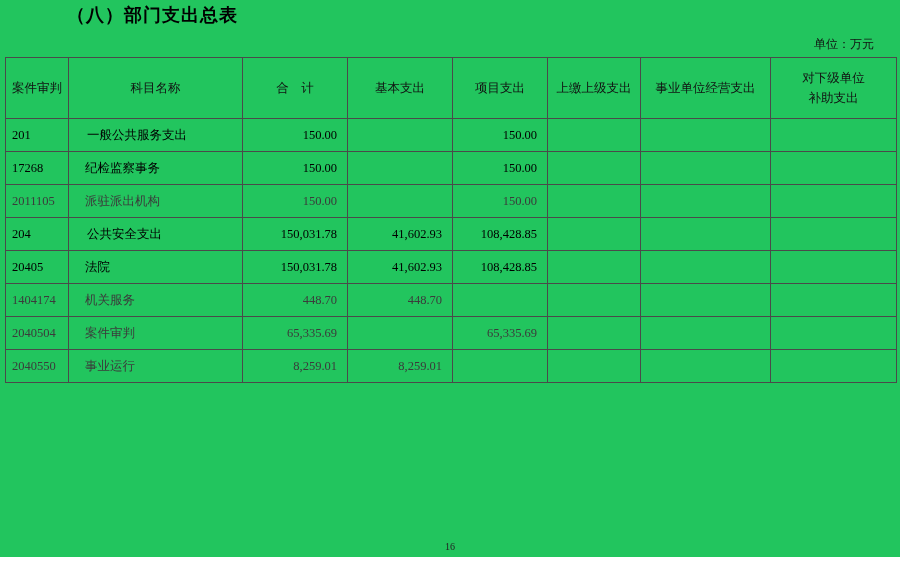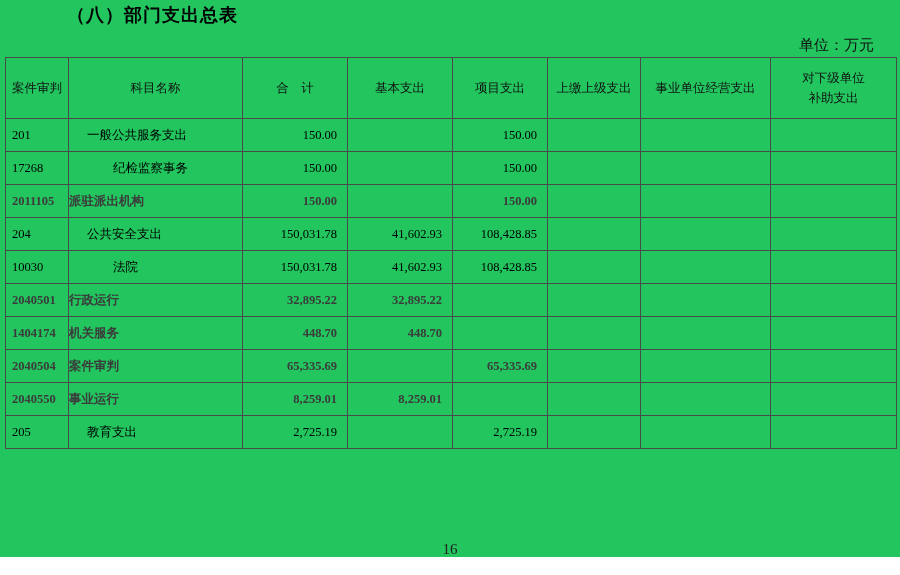--- a/index.html
+++ b/index.html
@@ -23,21 +23,21 @@
     margin: 0;
     font-size: 18px;
     font-weight: bold;
     letter-spacing: 1px;
     color: #000;
   }
   .unit-note {
     position: absolute;
     top: 36px;
     right: 26px;
-    font-size: 15px;
+    font-size: 12px;
     color: #111;
   }
   table.budget {
     position: absolute;
     left: 5px;
     top: 57px;
     width: 891px;
     border-collapse: collapse;
     table-layout: fixed;
     border: 1.5px solid #3a3a3a;
@@ -68,31 +68,31 @@
     vertical-align: middle;
   }
   td.col-code { text-align: left; padding-left: 6px; }
   td.col-name { text-align: left; }
   td.col-total, td.col-basic, td.col-project,
   td.col-upper, td.col-operating, td.col-subsidy {
     text-align: right;
     padding-right: 10px;
   }
   tr.summary { font-weight: normal; color: #000; }
-  tr.detail  { font-weight: bold; color: #3b3b3b; margin-left: 40px; }
+  tr.detail  { font-weight: normal; color: #3b3b3b; margin-left: 40px; }
   tr.level-1 td.col-name { padding-left: 18px; }
-  tr.level-2 td.col-name { padding-left: 44px; }
-  tr.level-3 td.col-name { padding-left: 0; }
+  tr.level-2 td.col-name { padding-left: 16px; }
+  tr.level-3 td.col-name { padding-left: 16px; }
   .page-number {
     position: absolute;
     left: 0;
     width: 900px;
     top: 541px;
     text-align: center;
-    font-size: 15px;
+    font-size: 10px;
     color: #222;
   }
 </style>
 </head>
 <body>
 
 <div class="page">
 
   <h1 class="doc-title">（八）部门支出总表</h1>
 
@@ -157,35 +157,25 @@
           <td class="col-code">204</td>
           <td class="col-name">公共安全支出</td>
           <td class="col-total">150,031.78</td>
           <td class="col-basic">41,602.93</td>
           <td class="col-project">108,428.85</td>
           <td class="col-upper"></td>
           <td class="col-operating"></td>
           <td class="col-subsidy"></td>
         </tr>
         <tr class="summary level-2">
-          <td class="col-code">10030</td>
+          <td class="col-code">20405</td>
           <td class="col-name">法院</td>
           <td class="col-total">150,031.78</td>
           <td class="col-basic">41,602.93</td>
           <td class="col-project">108,428.85</td>
-          <td class="col-upper"></td>
-          <td class="col-operating"></td>
-          <td class="col-subsidy"></td>
-        </tr>
-        <tr class="detail level-3">
-          <td class="col-code">2040501</td>
-          <td class="col-name">行政运行</td>
-          <td class="col-total">32,895.22</td>
-          <td class="col-basic">32,895.22</td>
-          <td class="col-project"></td>
           <td class="col-upper"></td>
           <td class="col-operating"></td>
           <td class="col-subsidy"></td>
         </tr>
         <tr class="detail level-3">
           <td class="col-code">1404174</td>
           <td class="col-name">机关服务</td>
           <td class="col-total">448.70</td>
           <td class="col-basic">448.70</td>
           <td class="col-project"></td>
@@ -206,28 +196,18 @@
         <tr class="detail level-3">
           <td class="col-code">2040550</td>
           <td class="col-name">事业运行</td>
           <td class="col-total">8,259.01</td>
           <td class="col-basic">8,259.01</td>
           <td class="col-project"></td>
           <td class="col-upper"></td>
           <td class="col-operating"></td>
           <td class="col-subsidy"></td>
         </tr>
-        <tr class="summary level-1">
-          <td class="col-code">205</td>
-          <td class="col-name">教育支出</td>
-          <td class="col-total">2,725.19</td>
-          <td class="col-basic"></td>
-          <td class="col-project">2,725.19</td>
-          <td class="col-upper"></td>
-          <td class="col-operating"></td>
-          <td class="col-subsidy"></td>
-        </tr>
       </tbody>
   </table>
 
   <div class="page-number">16</div>
 
 </div>
 
 </body></html>

